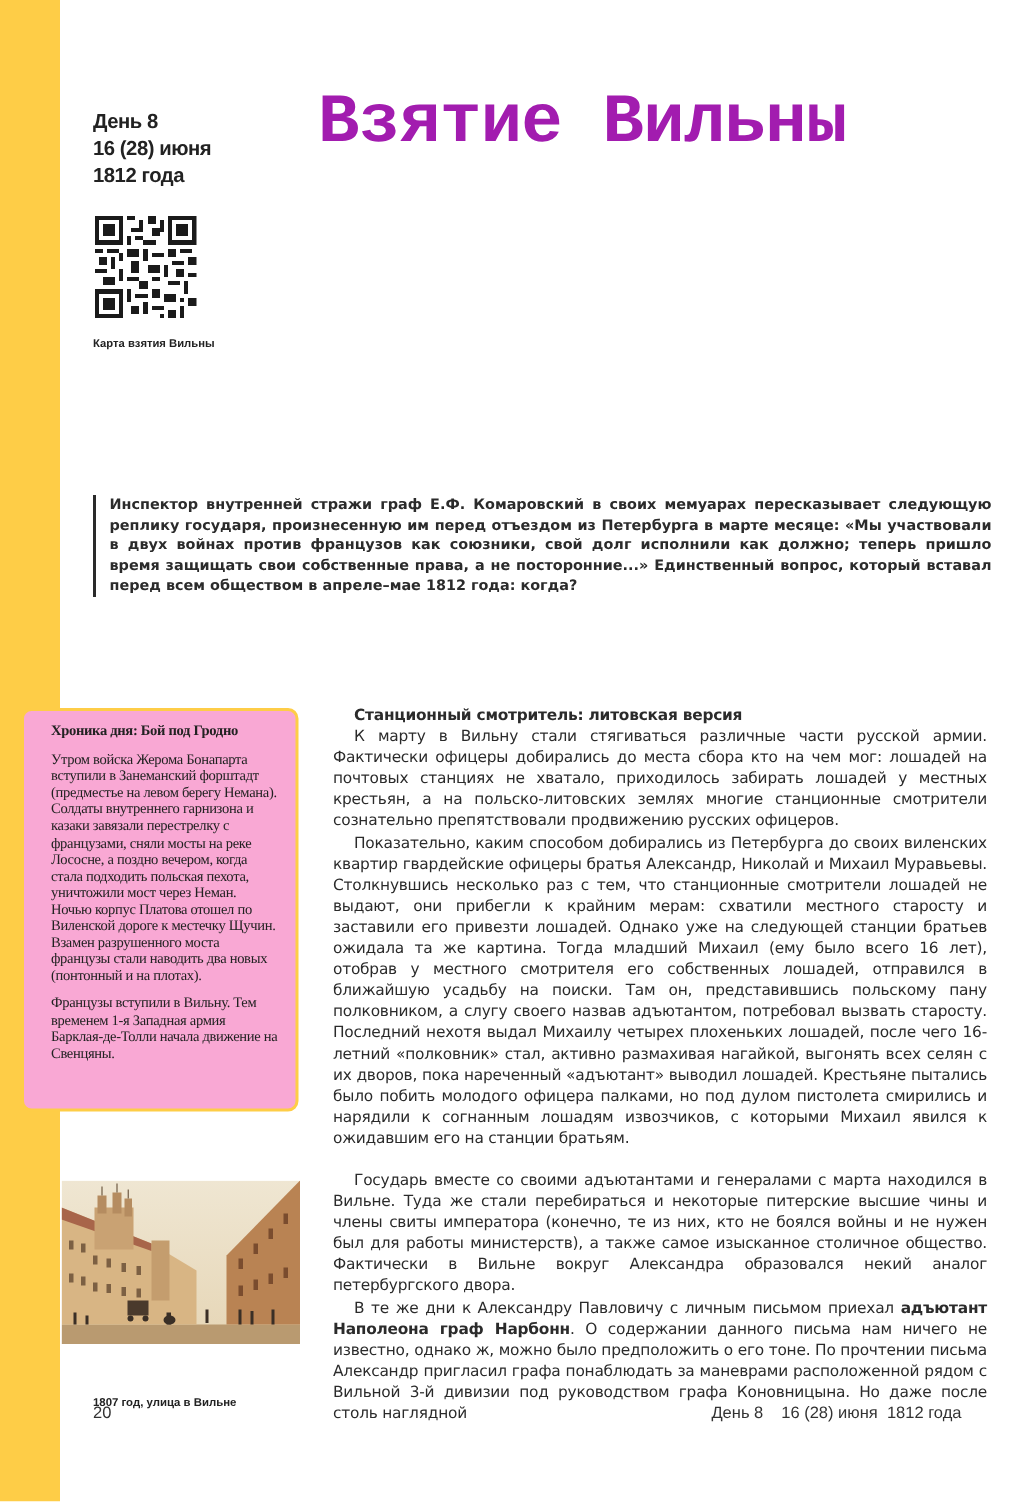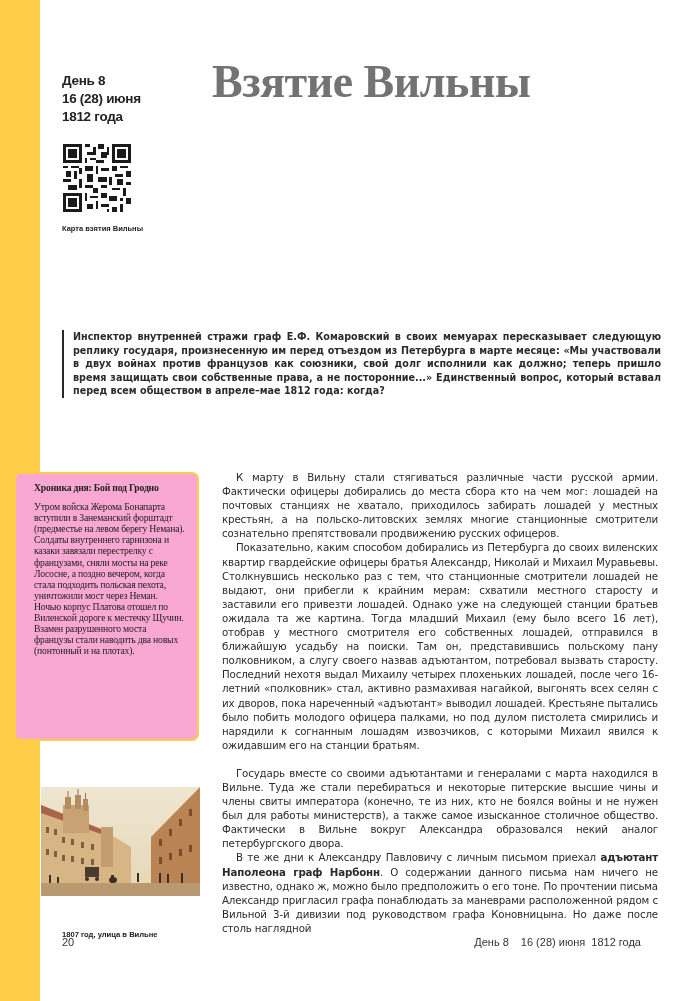--- a/index.html
+++ b/index.html
@@ -14,22 +14,22 @@
   }
   .day-meta {
     position: absolute; left: 62px; top: 72px;
     font-family: "Liberation Sans", sans-serif; font-weight: 700;
     font-size: 13.5px; line-height: 18px; color: #222;
     letter-spacing: -0.3px;
   }
   .day-meta div { white-space: nowrap; }
   .page-title {
     position: absolute; left: 212px; top: 52px;
-    font-family: Liberation Serif, serif; font-weight: 700;
-    font-size: 46px; line-height: 60px; color: #737373;
+    font-family: Liberation Mono, monospace; font-weight: 700;
+    font-size: 46px; line-height: 60px; color: #a21caf;
     letter-spacing: -0.5px; white-space: nowrap;
   }
   .qr {
     position: absolute; left: 63px; top: 144px; width: 68px; height: 68px;
   }
   .qr-caption {
     position: absolute; left: 62px; top: 224px;
     font-family: "Liberation Sans", sans-serif; font-weight: 700;
     font-size: 7.5px; color: #222; white-space: nowrap;
   }
@@ -165,20 +165,21 @@
 <div class="qr-caption">Карта взятия Вильны</div>
 
 <div class="lead">
   <p>Инспектор внутренней стражи граф Е.Ф. Комаровский в своих мемуарах пересказывает следующую реплику государя, произнесенную им перед отъездом из Петербурга в марте месяце: «Мы участвовали в двух войнах против французов как союзники, свой долг исполнили как должно; теперь пришло время защищать свои собственные права, а не посторонние...» Единственный вопрос, который вставал перед всем обществом в апреле–мае 1812 года: когда?</p>
 </div>
 
 <div class="sidebar-box">
   <div class="sidebar-inner">
     <h4>Хроника дня: Бой под Гродно</h4>
     <p>Утром войска Жерома Бонапарта вступили в Занеманский форштадт (предместье на левом берегу Немана). Солдаты внутреннего гарнизона и казаки завязали перестрелку с французами, сняли мосты на реке Лососне, а поздно вечером, когда стала подходить польская пехота, уничтожили мост через Неман. Ночью корпус Платова отошел по Виленской дороге к местечку Щучин. Взамен разрушенного моста французы стали наводить два новых (понтонный и на плотах).</p>
+    <p>Французы вступили в Вильну. Тем временем 1-я Западная армия Барклая-де-Толли начала движение на Свенцяны.</p>
   </div>
 </div>
 
 <div class="painting">
   <svg width="159" height="109" viewBox="0 0 159 109">
     <defs>
       <linearGradient id="sky" x1="0" y1="0" x2="0" y2="1">
         <stop offset="0" stop-color="#efe6d2"></stop>
         <stop offset="1" stop-color="#e6d6b6"></stop>
       </linearGradient>
@@ -237,20 +238,21 @@
       <ellipse cx="72" cy="93" rx="4" ry="3"></ellipse>
       <rect x="44" y="80" width="14" height="10" fill="#4a3a2c"></rect>
       <circle cx="46" cy="92" r="2"></circle>
         <circle cx="56" cy="92" r="2"></circle>
     </g>
   </svg>
 </div>
 <div class="painting-caption">1807 год, улица в Вильне</div>
 
 <div class="main-col">
+  <h3 style="padding-left:14px;">Станционный смотритель: литовская версия</h3>
   <p>К марту в Вильну стали стягиваться различные части русской армии. Фактически офицеры добирались до места сбора кто на чем мог: лошадей на почтовых станциях не хватало, приходилось забирать лошадей у местных крестьян, а на польско-литовских землях многие станционные смотрители сознательно препятствовали продвижению русских офицеров.</p>
   <p>Показательно, каким способом добирались из Петербурга до своих виленских квартир гвардейские офицеры братья Александр, Николай и Михаил Муравьевы. Столкнувшись несколько раз с тем, что станционные смотрители лошадей не выдают, они прибегли к крайним мерам: схватили местного старосту и заставили его привезти лошадей. Однако уже на следующей станции братьев ожидала та же картина. Тогда младший Михаил (ему было всего 16 лет), отобрав у местного смотрителя его собственных лошадей, отправился в ближайшую усадьбу на поиски. Там он, представившись польскому пану полковником, а слугу своего назвав адъютантом, потребовал вызвать старосту. Последний нехотя выдал Михаилу четырех плохеньких лошадей, после чего 16-летний «полковник» стал, активно размахивая нагайкой, выгонять всех селян с их дворов, пока нареченный «адъютант» выводил лошадей. Крестьяне пытались было побить молодого офицера палками, но под дулом пистолета смирились и нарядили к согнанным лошадям извозчиков, с которыми Михаил явился к ожидавшим его на станции братьям.</p>
   <div class="section-gap"></div>
   <p>Государь вместе со своими адъютантами и генералами с марта находился в Вильне. Туда же стали перебираться и некоторые питерские высшие чины и члены свиты императора (конечно, те из них, кто не боялся войны и не нужен был для работы министерств), а также самое изысканное столичное общество. Фактически в Вильне вокруг Александра образовался некий аналог петербургского двора.</p>
   <p><span>В те же дни к Александру Павловичу с личным письмом приехал </span><b>адъютант Наполеона граф Нарбонн</b><span>. О содержании данного письма нам ничего не известно, однако ж, можно было предположить о его тоне. По прочтении письма Александр пригласил графа понаблюдать за маневрами расположенной рядом с Вильной 3-й дивизии под руководством графа Коновницына. Но даже после столь наглядной</span></p>
 </div>
 
 <div class="footer-num">20</div>
 <div class="footer-running">
   <span>День 8</span><span style="white-space:pre;">16 (28) июня  1812 года</span>

